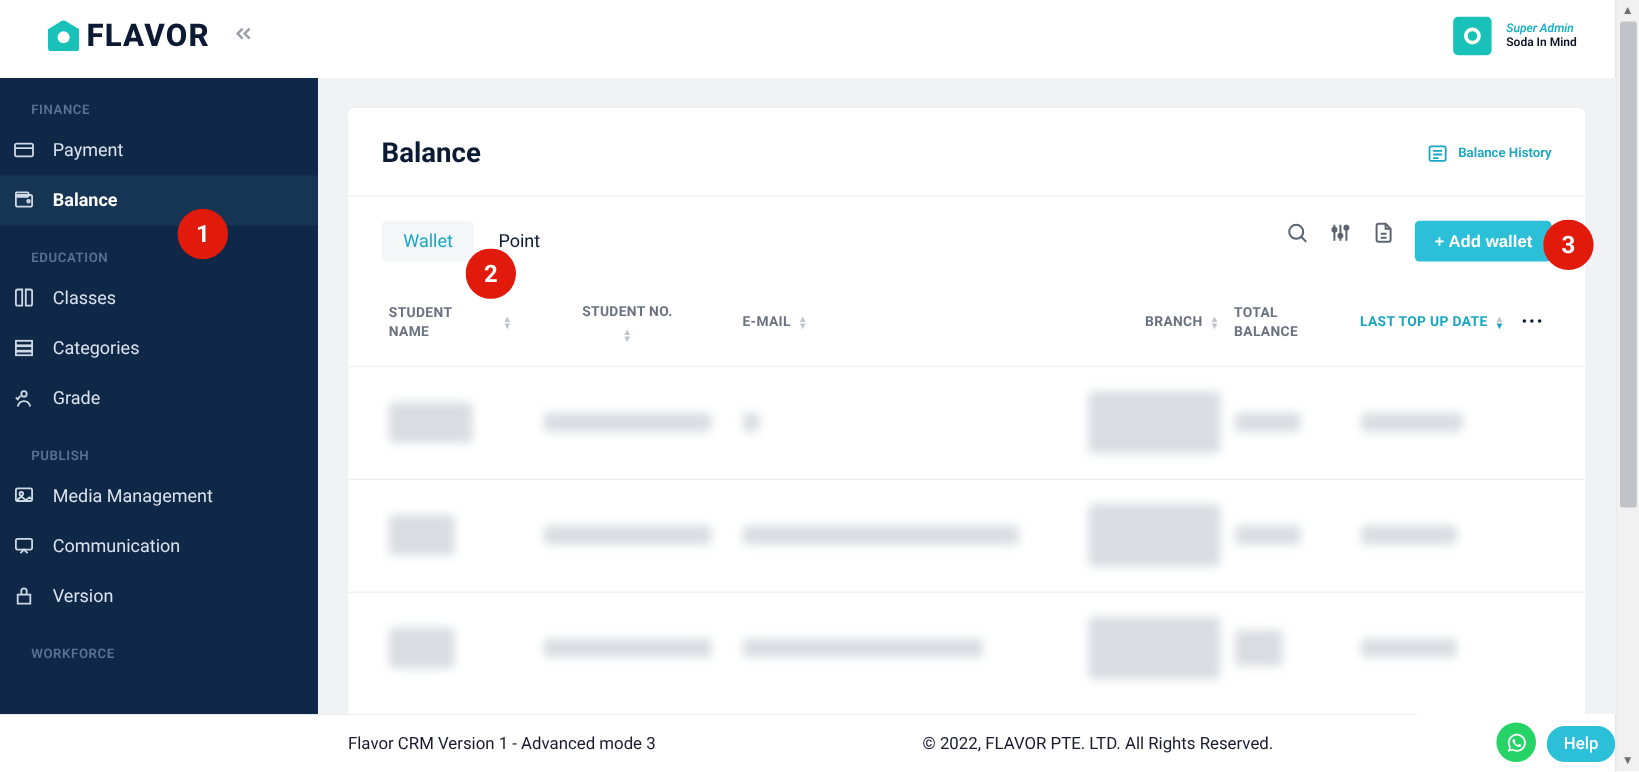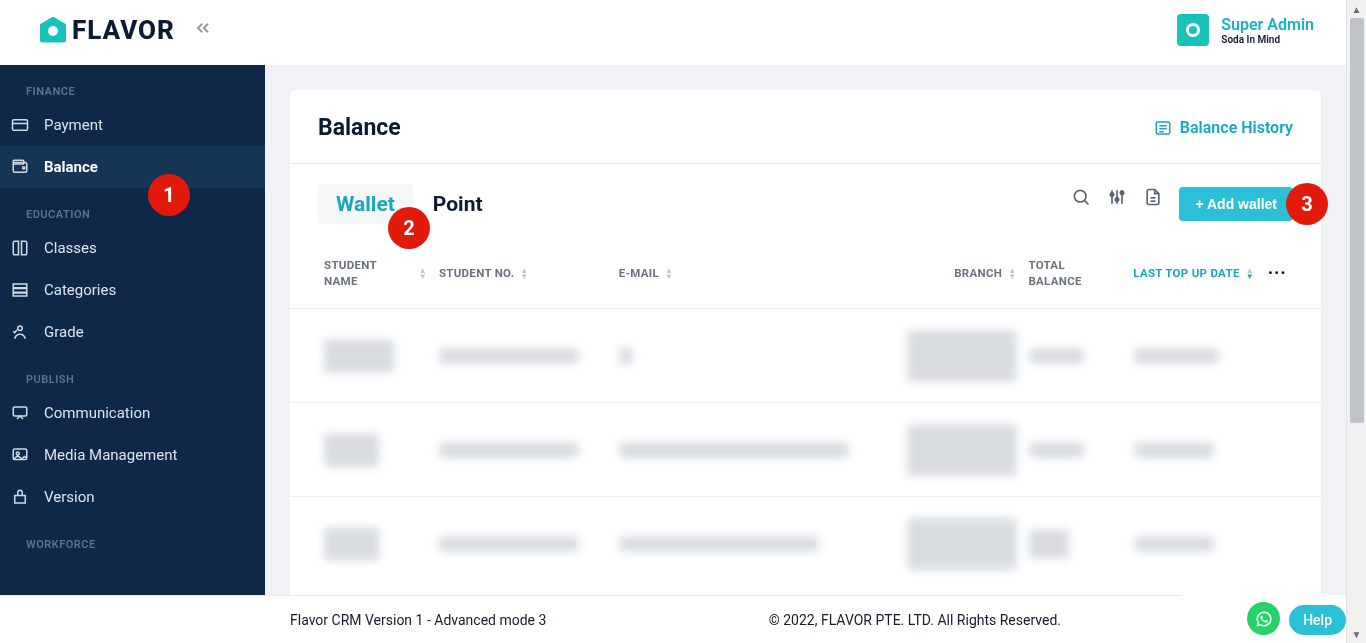--- a/index.html
+++ b/index.html
@@ -60,21 +60,21 @@
     border-radius: 4px;
     background: #18c2b8;
     display: flex; align-items: center; justify-content: center;
     position: relative;
   }
   .user-avatar-inner {
     width: 14px; height: 14px;
     border-radius: 50%;
     border: 3px solid #fff;
   }
-  .user-text .role { font-size: 16px; font-weight: 600; color: #18b2c2; }
+  .user-text .role { font-size: 10px; font-weight: 600; color: #18b2c2; font-style: italic; }
   .user-text .name { font-size: 10px; font-weight: 600; color: #101828; }
 
   
   .sidebar {
     position: absolute;
     top: 65px; left: 0;
     width: 265px;
     height: 530px;
     background: #0f2847;
     color: #dbe3ee;
@@ -131,33 +131,33 @@
     min-height: 540px;
   }
   .card-head {
     display: flex;
     align-items: center;
     justify-content: space-between;
     padding: 24px 28px 22px;
     border-bottom: 1px solid #ecedf0;
   }
   .card-title { font-size: 23px; font-weight: 700; color: #0c1b33; }
-  .history-link { display: flex; align-items: center; gap: 8px; color: #18a6c2; font-weight: 600; font-size: 16px; cursor: pointer; }
+  .history-link { display: flex; align-items: center; gap: 8px; color: #18a6c2; font-weight: 600; font-size: 11px; cursor: pointer; }
   .history-link svg { width: 18px; height: 18px; fill: none; stroke: currentColor; stroke-width: 2; }
 
   .toolbar {
     display: flex;
     align-items: center;
     padding: 20px 28px 16px;
   }
   .tabs { display: flex; gap: 2px; }
   .tab {
     padding: 8px 18px;
-    font-size: 21px;
-    font-weight: 700;
+    font-size: 15px;
+    font-weight: 400;
     cursor: pointer;
     border-radius: 4px;
   }
   .tab.active { color: #18a6c2; background: #f4f6f8; }
   .tab.inactive { color: #0c1b33; }
   .toolbar-right { margin-left: auto; display:flex; align-items:flex-start; gap: 16px; }
   .tool-ico { width: 20px; height: 20px; color: #5c6472; cursor: pointer; display:flex; align-items:center; justify-content:center;}
   .tool-ico svg { width: 20px; height: 20px; stroke: currentColor; fill:none; stroke-width:2; }
   .add-btn {
     background: #2bc0d8;
@@ -183,21 +183,21 @@
     display:flex; align-items:center; gap: 6px;
     padding: 18px 6px;
     line-height: 1.35;
   }
   .gh.sortable { cursor: pointer; }
   .gh.sorted { color: #18a6c2; }
   .sort-carets { display:flex; flex-direction:column; line-height:6px; font-size:8px;}
   .sort-carets .up, .sort-carets .down { color: #c0c5cc; }
   .sorted .sort-carets .down { color: #18a6c2; }
 
-  .c1{width:115px;} .c2{width:180px;} .c3{width:265px;} .c4{width:145px;justify-content:flex-end;} .c5{width:105px;} .c6{width:135px;} .c7{flex:1; justify-content:flex-start;}
+  .c1{width:115px;} .c2{width:180px;flex-direction:column;} .c3{width:265px;} .c4{width:145px;justify-content:flex-end;} .c5{width:105px;} .c6{width:135px;} .c7{flex:1; justify-content:flex-start;}
   .three-dots { letter-spacing: 2px; font-weight:900; color:#0c1b33; }
 
   .grid-row { border-top: 1px solid #edeef1; height: 94px; align-items:center;}
   .blur {
     background: #d9dde2;
     border-radius: 4px;
     height: 16px;
     filter: blur(4px);
   }
   .blur-lg { height: 40px; }
@@ -355,35 +355,35 @@
           <path d="M3 11l2 2 3-4"></path>
         </svg>
       </span>
     <span>Grade</span>
   </div>
 
   <div class="section-label">PUBLISH</div>
   <div class="nav-item">
     <span class="nav-icon">
         <svg viewBox="0 0 24 24">
-          <rect x="3" y="4" width="18" height="12" rx="2"></rect>
-          <path d="M8 20l4-4 4 4"></path>
-        </svg>
-      </span>
-    <span>Communication</span>
-  </div>
-  <div class="nav-item">
-    <span class="nav-icon">
-        <svg viewBox="0 0 24 24">
           <rect x="3" y="4" width="18" height="14" rx="2"></rect>
           <circle cx="9" cy="10" r="2"></circle>
           <path d="M3 18l6-5 5 4 4-3 3 2"></path>
         </svg>
       </span>
     <span>Media Management</span>
+  </div>
+  <div class="nav-item">
+    <span class="nav-icon">
+        <svg viewBox="0 0 24 24">
+          <rect x="3" y="4" width="18" height="12" rx="2"></rect>
+          <path d="M8 20l4-4 4 4"></path>
+        </svg>
+      </span>
+    <span>Communication</span>
   </div>
   <div class="nav-item">
     <span class="nav-icon">
         <svg viewBox="0 0 24 24">
           <path d="M5 10h14v10H5z"></path>
           <path d="M9 10V6a3 3 0 0 1 6 0v4"></path>
         </svg>
       </span>
     <span>Version</span>
   </div>

